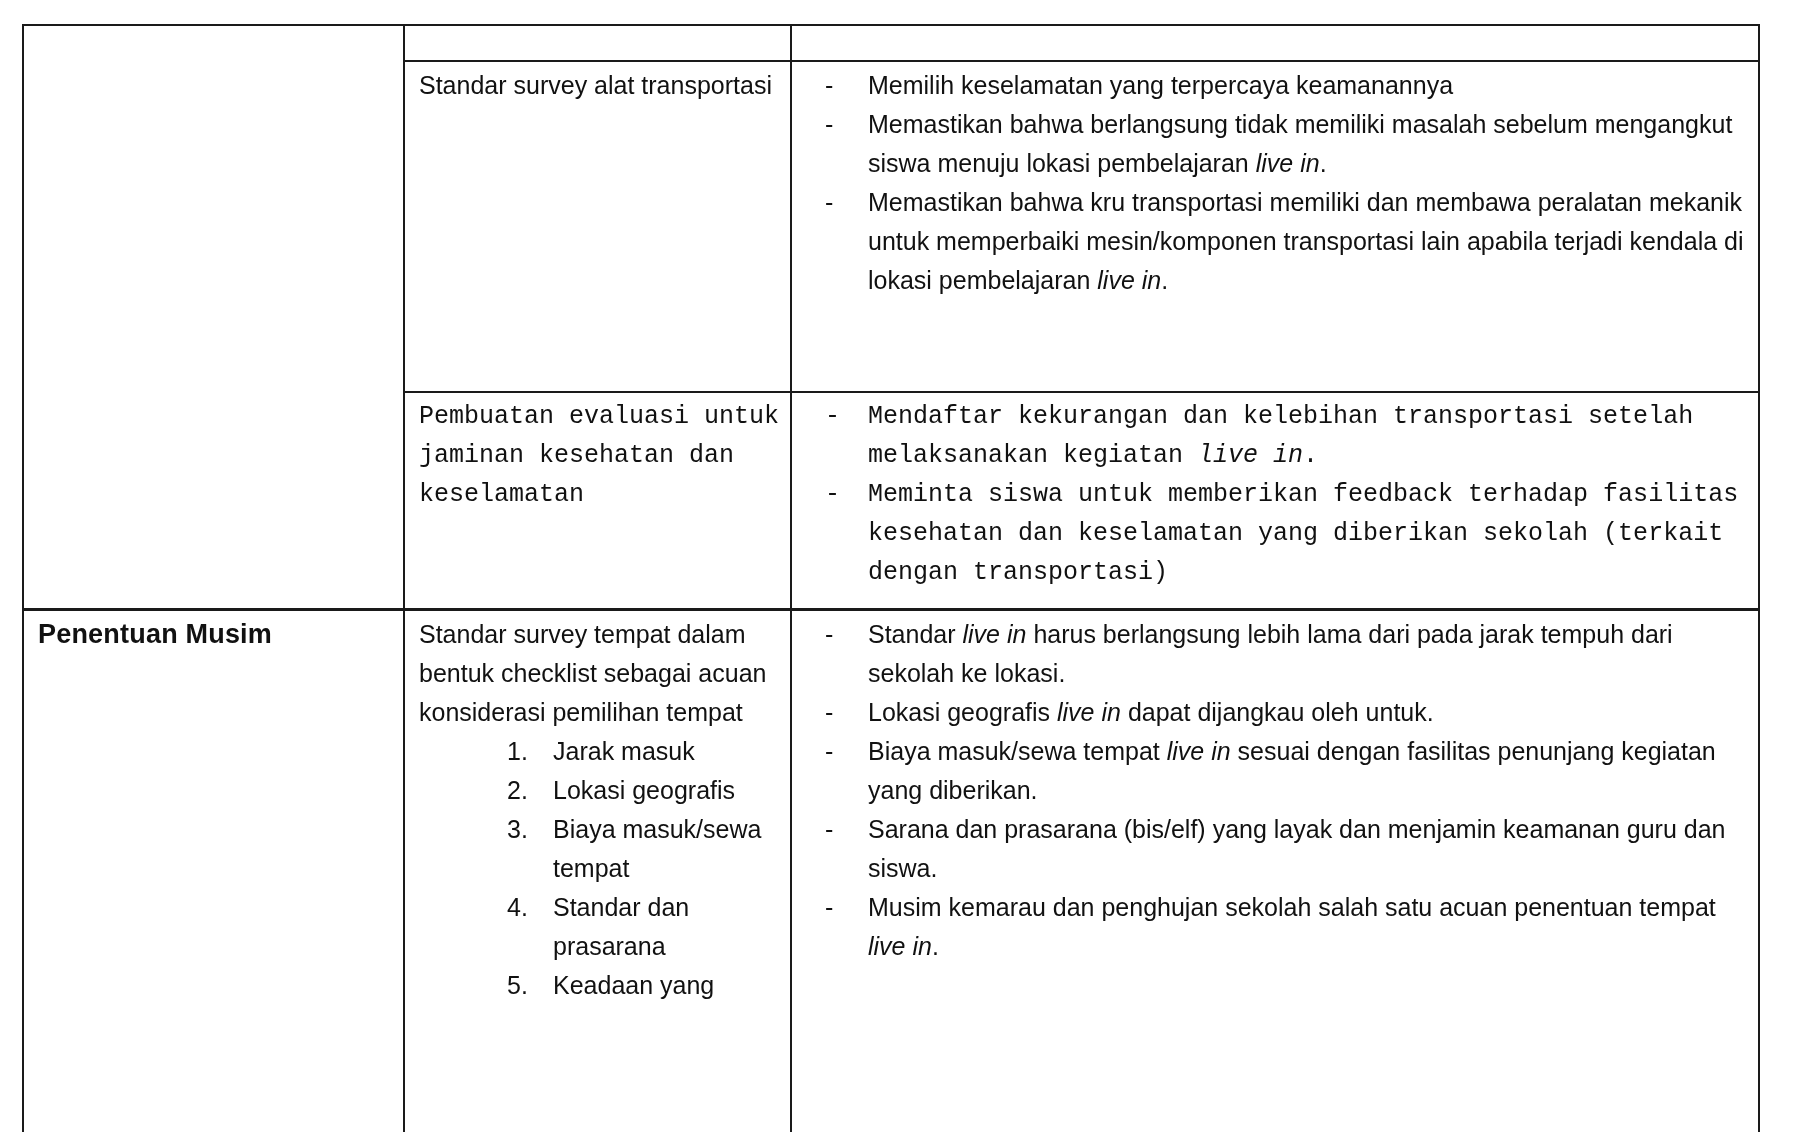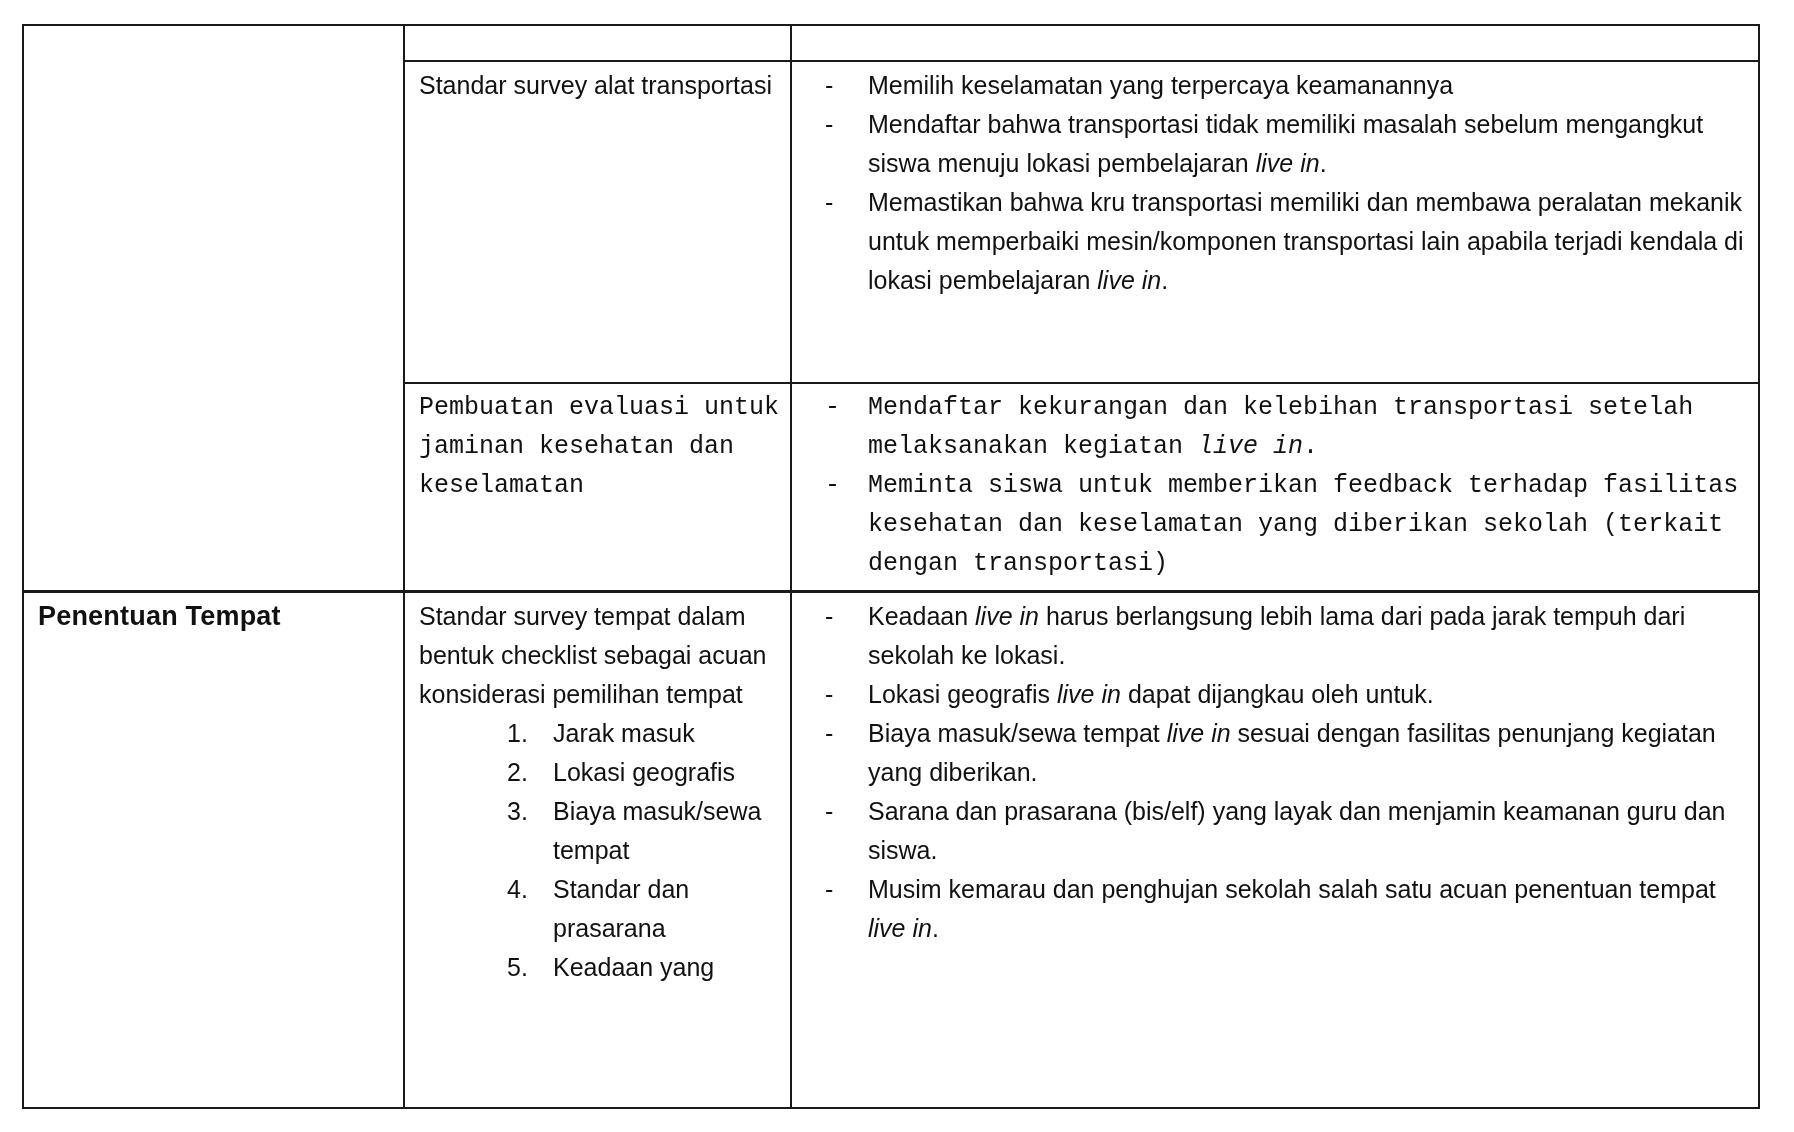--- a/index.html
+++ b/index.html
@@ -21,21 +21,21 @@
     top: 24px;
     width: 1738px;
     border-collapse: collapse;
     table-layout: fixed;
     font-size: 25px;
     line-height: 39px;
   }
   .doc-table td {
     border: 2px solid #1a1a1a;
     vertical-align: top;
-    padding: 4px 10px 7px 14px;
+    padding: 4px 10px 16px 14px;
     overflow: visible;
   }
   .doc-table tr.row-empty td { height: 34px; padding: 0; }
   .doc-table tr.row-transport td { height: 309px; }
   .doc-table tr.row-eval td { height: 191px; font-family: Liberation Mono, monospace; }
   .doc-table tr.row-place td { height: 503px; border-top-width: 3px; }
   .col-category { width: 381px; }
   .col-aspect { width: 387px; }
   .col-detail { width: 968px; }
 
@@ -99,21 +99,21 @@
     <tr class="row-transport">
       <td>
         <span class="aspect-text">Standar survey alat transportasi</span>
       </td>
       <td>
         <ul class="dash-list">
           <li>
             <span class="dash">-</span><span>Memilih keselamatan yang terpercaya keamanannya</span><em></em><span></span>
           </li>
           <li>
-            <span class="dash">-</span><span>Mendaftar bahwa transportasi tidak memiliki masalah sebelum mengangkut siswa menuju lokasi pembelajaran </span><em>live in</em><span>.</span>
+            <span class="dash">-</span><span>Memastikan bahwa berlangsung tidak memiliki masalah sebelum mengangkut siswa menuju lokasi pembelajaran </span><em>live in</em><span>.</span>
           </li>
           <li>
             <span class="dash">-</span><span>Memastikan bahwa kru transportasi memiliki dan membawa peralatan mekanik untuk memperbaiki mesin/komponen transportasi lain apabila terjadi kendala di lokasi pembelajaran </span><em>live in</em><span>.</span>
           </li>
         </ul>
       </td>
     </tr>
 
     <tr class="row-eval">
       <td>
@@ -126,36 +126,36 @@
           </li>
           <li>
             <span class="dash">-</span><span>Meminta siswa untuk memberikan feedback terhadap fasilitas kesehatan dan keselamatan yang diberikan sekolah (terkait dengan transportasi)</span><em></em><span></span>
           </li>
         </ul>
       </td>
     </tr>
 
     <tr class="row-place">
       <td>
-        <span class="category-label">Penentuan Tempat</span>
+        <span class="category-label">Penentuan Musim</span>
       </td>
       <td>
         <span class="aspect-text">Standar survey tempat dalam bentuk checklist sebagai acuan konsiderasi pemilihan tempat</span>
         <ol class="criteria-list">
           <li><span class="num">1.</span><span>Jarak masuk</span></li>
           <li><span class="num">2.</span><span>Lokasi geografis</span></li>
           <li><span class="num">3.</span><span>Biaya masuk/sewa tempat</span></li>
           <li><span class="num">4.</span><span>Standar dan prasarana</span></li>
           <li><span class="num">5.</span><span>Keadaan yang</span></li>
         </ol>
       </td>
       <td>
         <ul class="dash-list">
           <li>
-            <span class="dash">-</span><span>Keadaan </span><em>live in</em><span> harus berlangsung lebih lama dari pada jarak tempuh dari sekolah ke lokasi.</span>
+            <span class="dash">-</span><span>Standar </span><em>live in</em><span> harus berlangsung lebih lama dari pada jarak tempuh dari sekolah ke lokasi.</span>
           </li>
           <li>
             <span class="dash">-</span><span>Lokasi geografis </span><em>live in</em><span> dapat dijangkau oleh untuk.</span>
           </li>
           <li>
             <span class="dash">-</span><span>Biaya masuk/sewa tempat </span><em>live in</em><span> sesuai dengan fasilitas penunjang kegiatan yang diberikan.</span>
           </li>
           <li>
             <span class="dash">-</span><span>Sarana dan prasarana (bis/elf) yang layak dan menjamin keamanan guru dan siswa.</span><em></em><span></span>
           </li>

